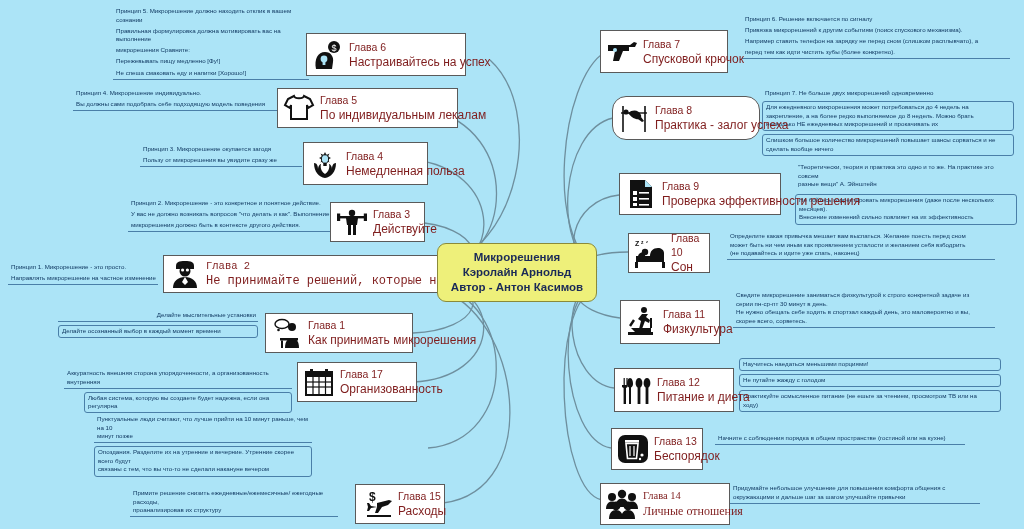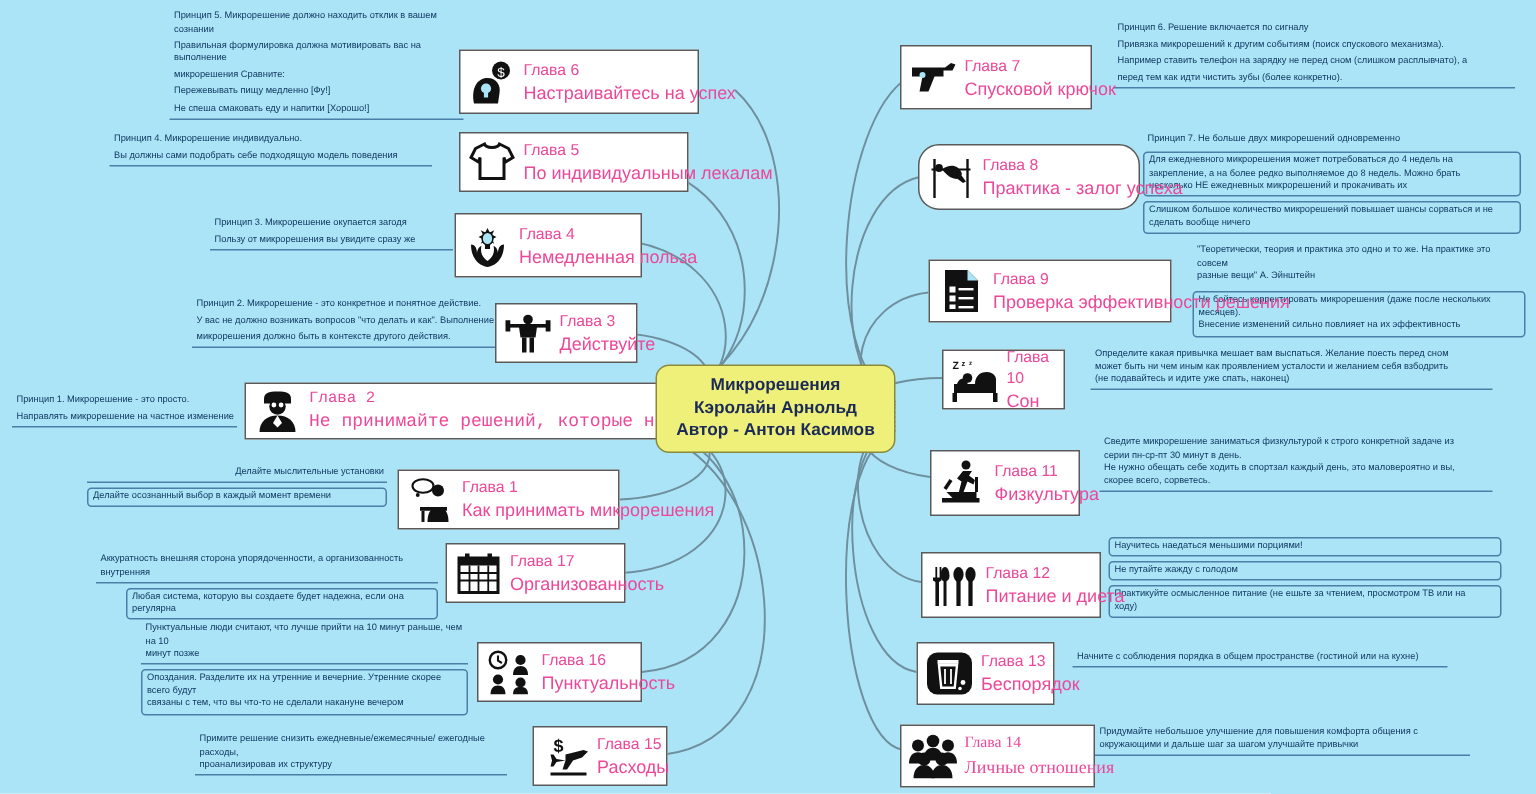--- a/index.html
+++ b/index.html
@@ -50,21 +50,21 @@
   .chapter .ico {
     flex: 0 0 auto;
     width: 34px; height: 34px;
     margin-right: 4px;
     display: flex; align-items: center; justify-content: center;
   }
   .chapter .ico svg { display: block; }
   .chapter .txt {
     display: flex; flex-direction: column;
     justify-content: center;
-    color: #ec4899;
+    color: #7f1d1d;
   }
   .chapter .num { font-size: 10.5px; line-height: 14px; }
   .chapter .ttl { font-size: 12px; line-height: 16px; white-space: nowrap; }
 
   
   .note {
     position: absolute;
     color: #123a63;
     font-size: 6.2px;
     line-height: 8.6px;
@@ -126,21 +126,21 @@
         <circle cx="12" cy="20" r="3.4" fill="#ace4f7"></circle>
           <rect x="10.6" y="23" width="2.8" height="3" fill="#ace4f7"></rect>
       </svg>
     </span>
     <span class="txt">
       <span class="num">Глава 6</span>
       <span class="ttl">Настраивайтесь на успех</span>
     </span>
   </div>
 
-  <div class="chapter" style="left:277px; top:88px; width:153px; height:40px;margin-left:29px;">
+  <div class="chapter" style="left:277px; top:88px; width:181px; height:40px;">
     <span class="ico">
       <svg width="32" height="30" viewBox="0 0 32 30">
         <path d="M11 3 L5 6 L2 12 l5 3 1-3 v14 h16 V12 l1 3 5-3 -3-6 -6-3 c-1 3-9 3-10 0z" fill="none" stroke="#111" stroke-width="2"></path>
       </svg>
     </span>
     <span class="txt">
       <span class="num">Глава 5</span>
       <span class="ttl">По индивидуальным лекалам</span>
     </span>
   </div>
@@ -228,38 +228,20 @@
             <line x1="21.5" y1="10" x2="21.5" y2="28"></line>
         </g>
       </svg>
     </span>
     <span class="txt">
       <span class="num">Глава 17</span>
       <span class="ttl">Организованность</span>
     </span>
   </div>
 
-  <div class="chapter" style="left:318px; top:428px; width:110px; height:40px;">
-    <span class="ico">
-      <svg width="32" height="30" viewBox="0 0 32 30">
-        <circle cx="8" cy="7" r="5.5" fill="none" stroke="#111" stroke-width="1.6"></circle>
-        <path d="M8 4 v3.4 l2.6 1.6" fill="none" stroke="#111" stroke-width="1.4"></path>
-        <circle cx="8" cy="20" r="3.4" fill="#111"></circle>
-          <path d="M3 30 c0-4 2-6 5-6 3 0 5 2 5 6z" fill="#111"></path>
-        <circle cx="23" cy="7" r="3.4" fill="#111"></circle>
-          <path d="M18 17 c0-4 2-6 5-6 3 0 5 2 5 6z" fill="#111"></path>
-        <circle cx="23" cy="22" r="3.4" fill="#111"></circle>
-          <path d="M18 30 c0-4 2-5 5-5 3 0 5 1 5 5z" fill="#111"></path>
-      </svg>
-    </span>
-    <span class="txt">
-      <span class="num">Глава 16</span>
-      <span class="ttl">Пунктуальность</span>
-    </span>
-  </div>
 
   <div class="chapter" style="left:355px; top:484px; width:90px; height:40px;">
     <span class="ico">
       <svg width="32" height="30" viewBox="0 0 32 30">
         <text x="8" y="12" font-size="12" fill="#111" font-family="Liberation Sans" font-weight="bold">$</text>
         <path d="M16 14 l12-3 3 1 -4 4 -6 2 -4 6 -3 0 2-6 -6 1 -2 3 -2 0 1-4 -1-4 2 0 2 3 6 1z" fill="#111"></path>
         <rect x="6" y="26" width="24" height="2" fill="#111"></rect>
       </svg>
     </span>
     <span class="txt">

